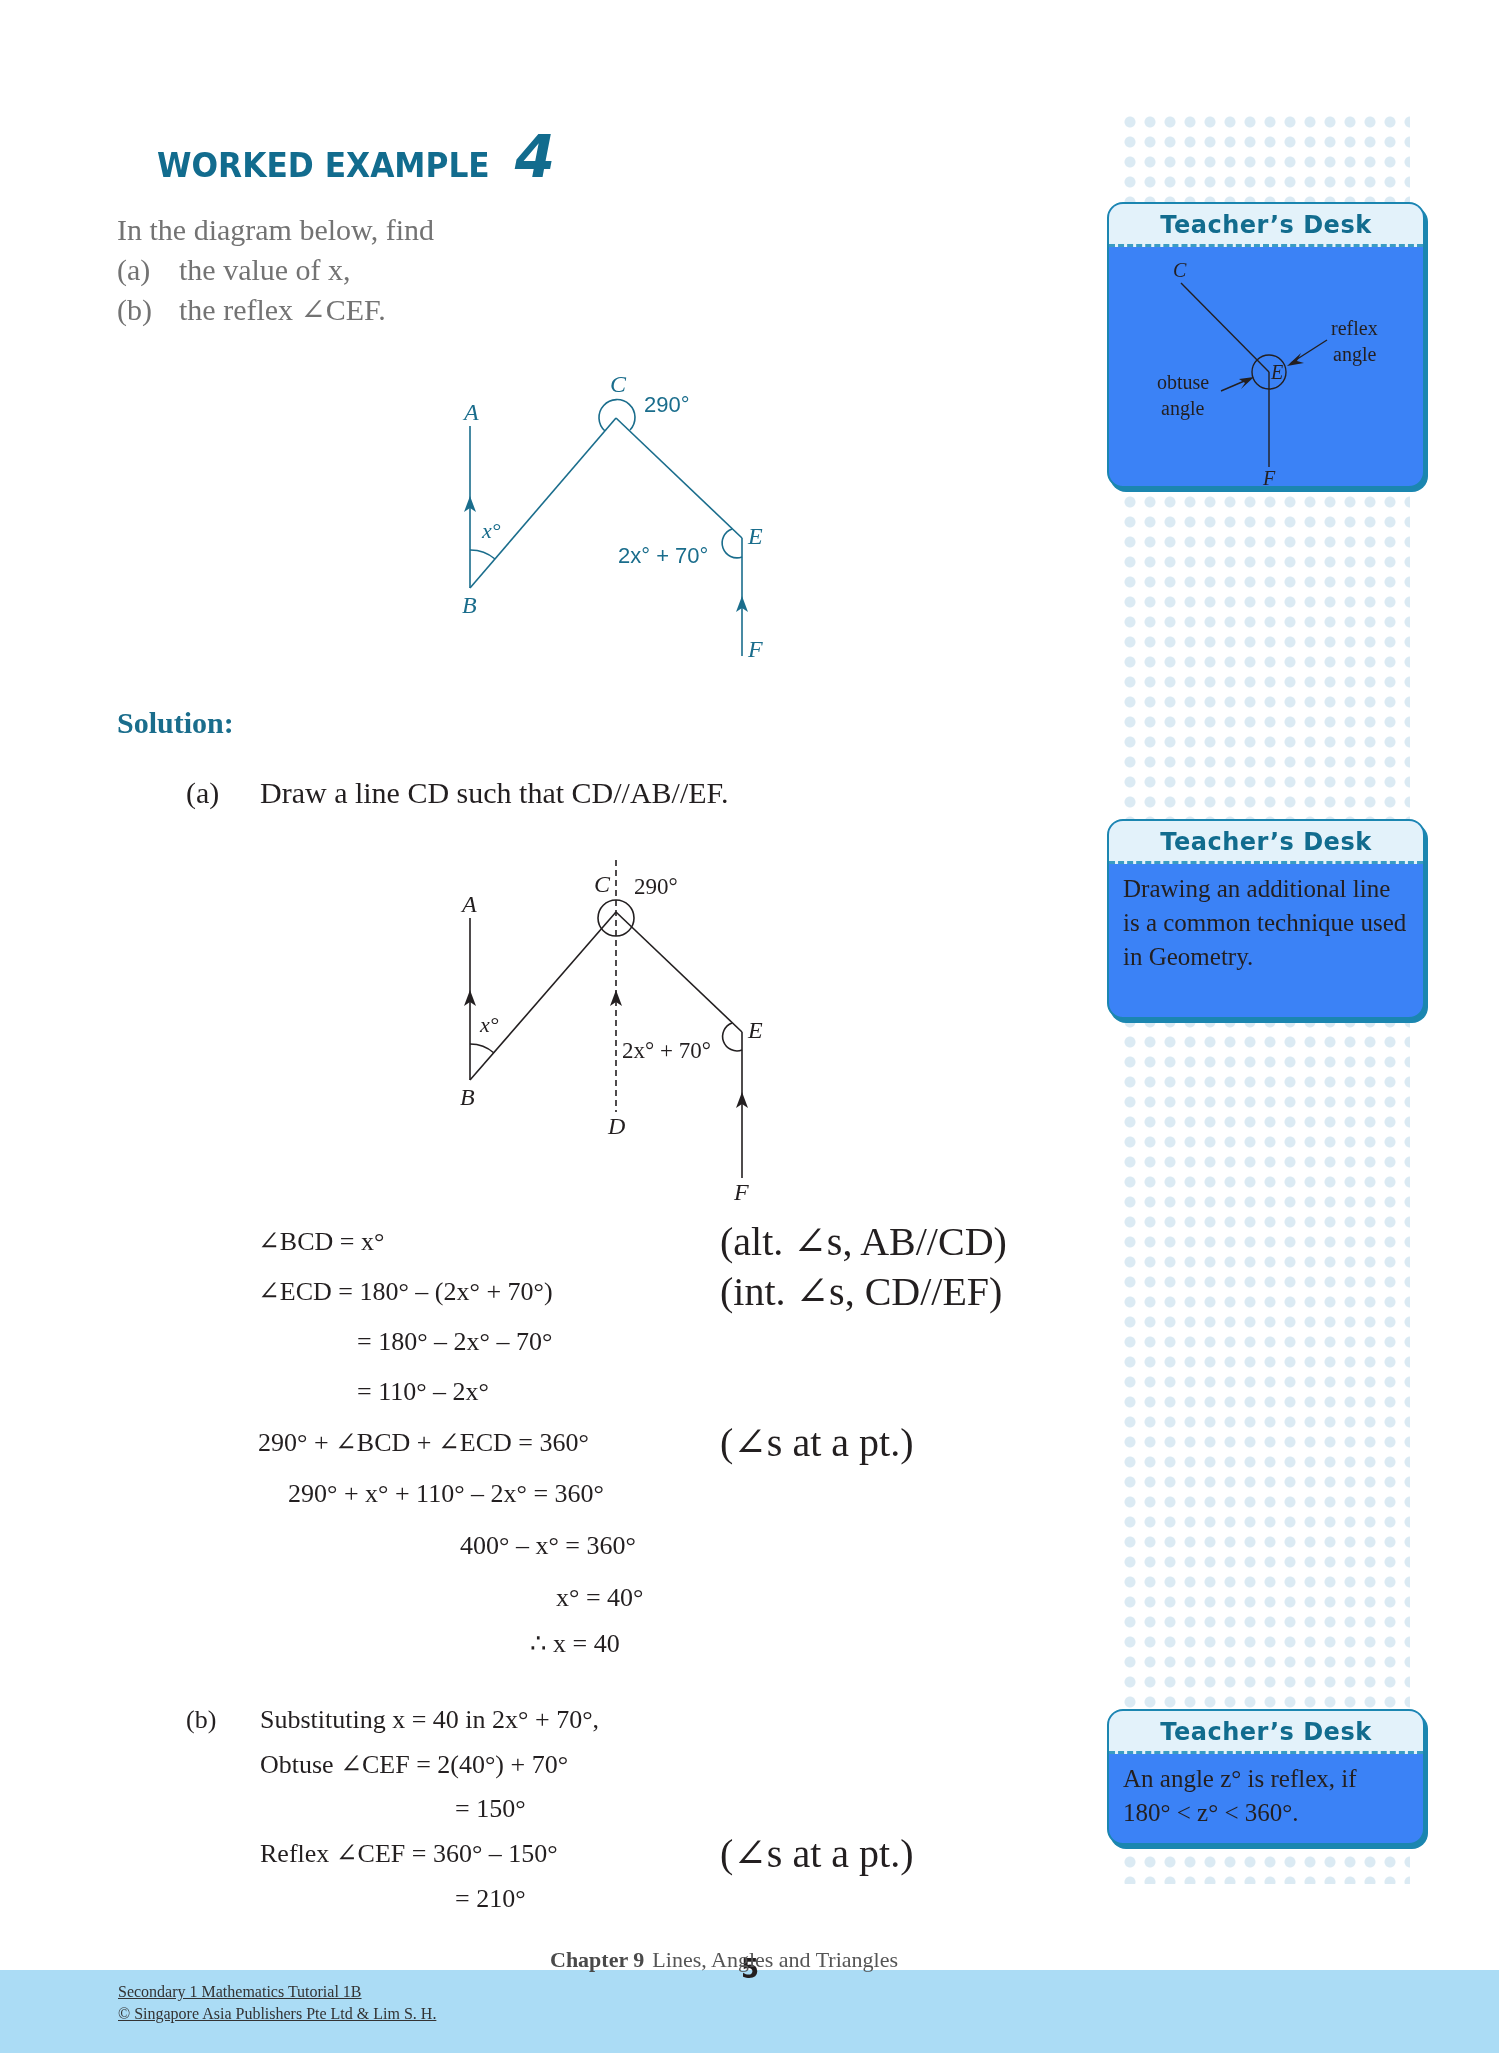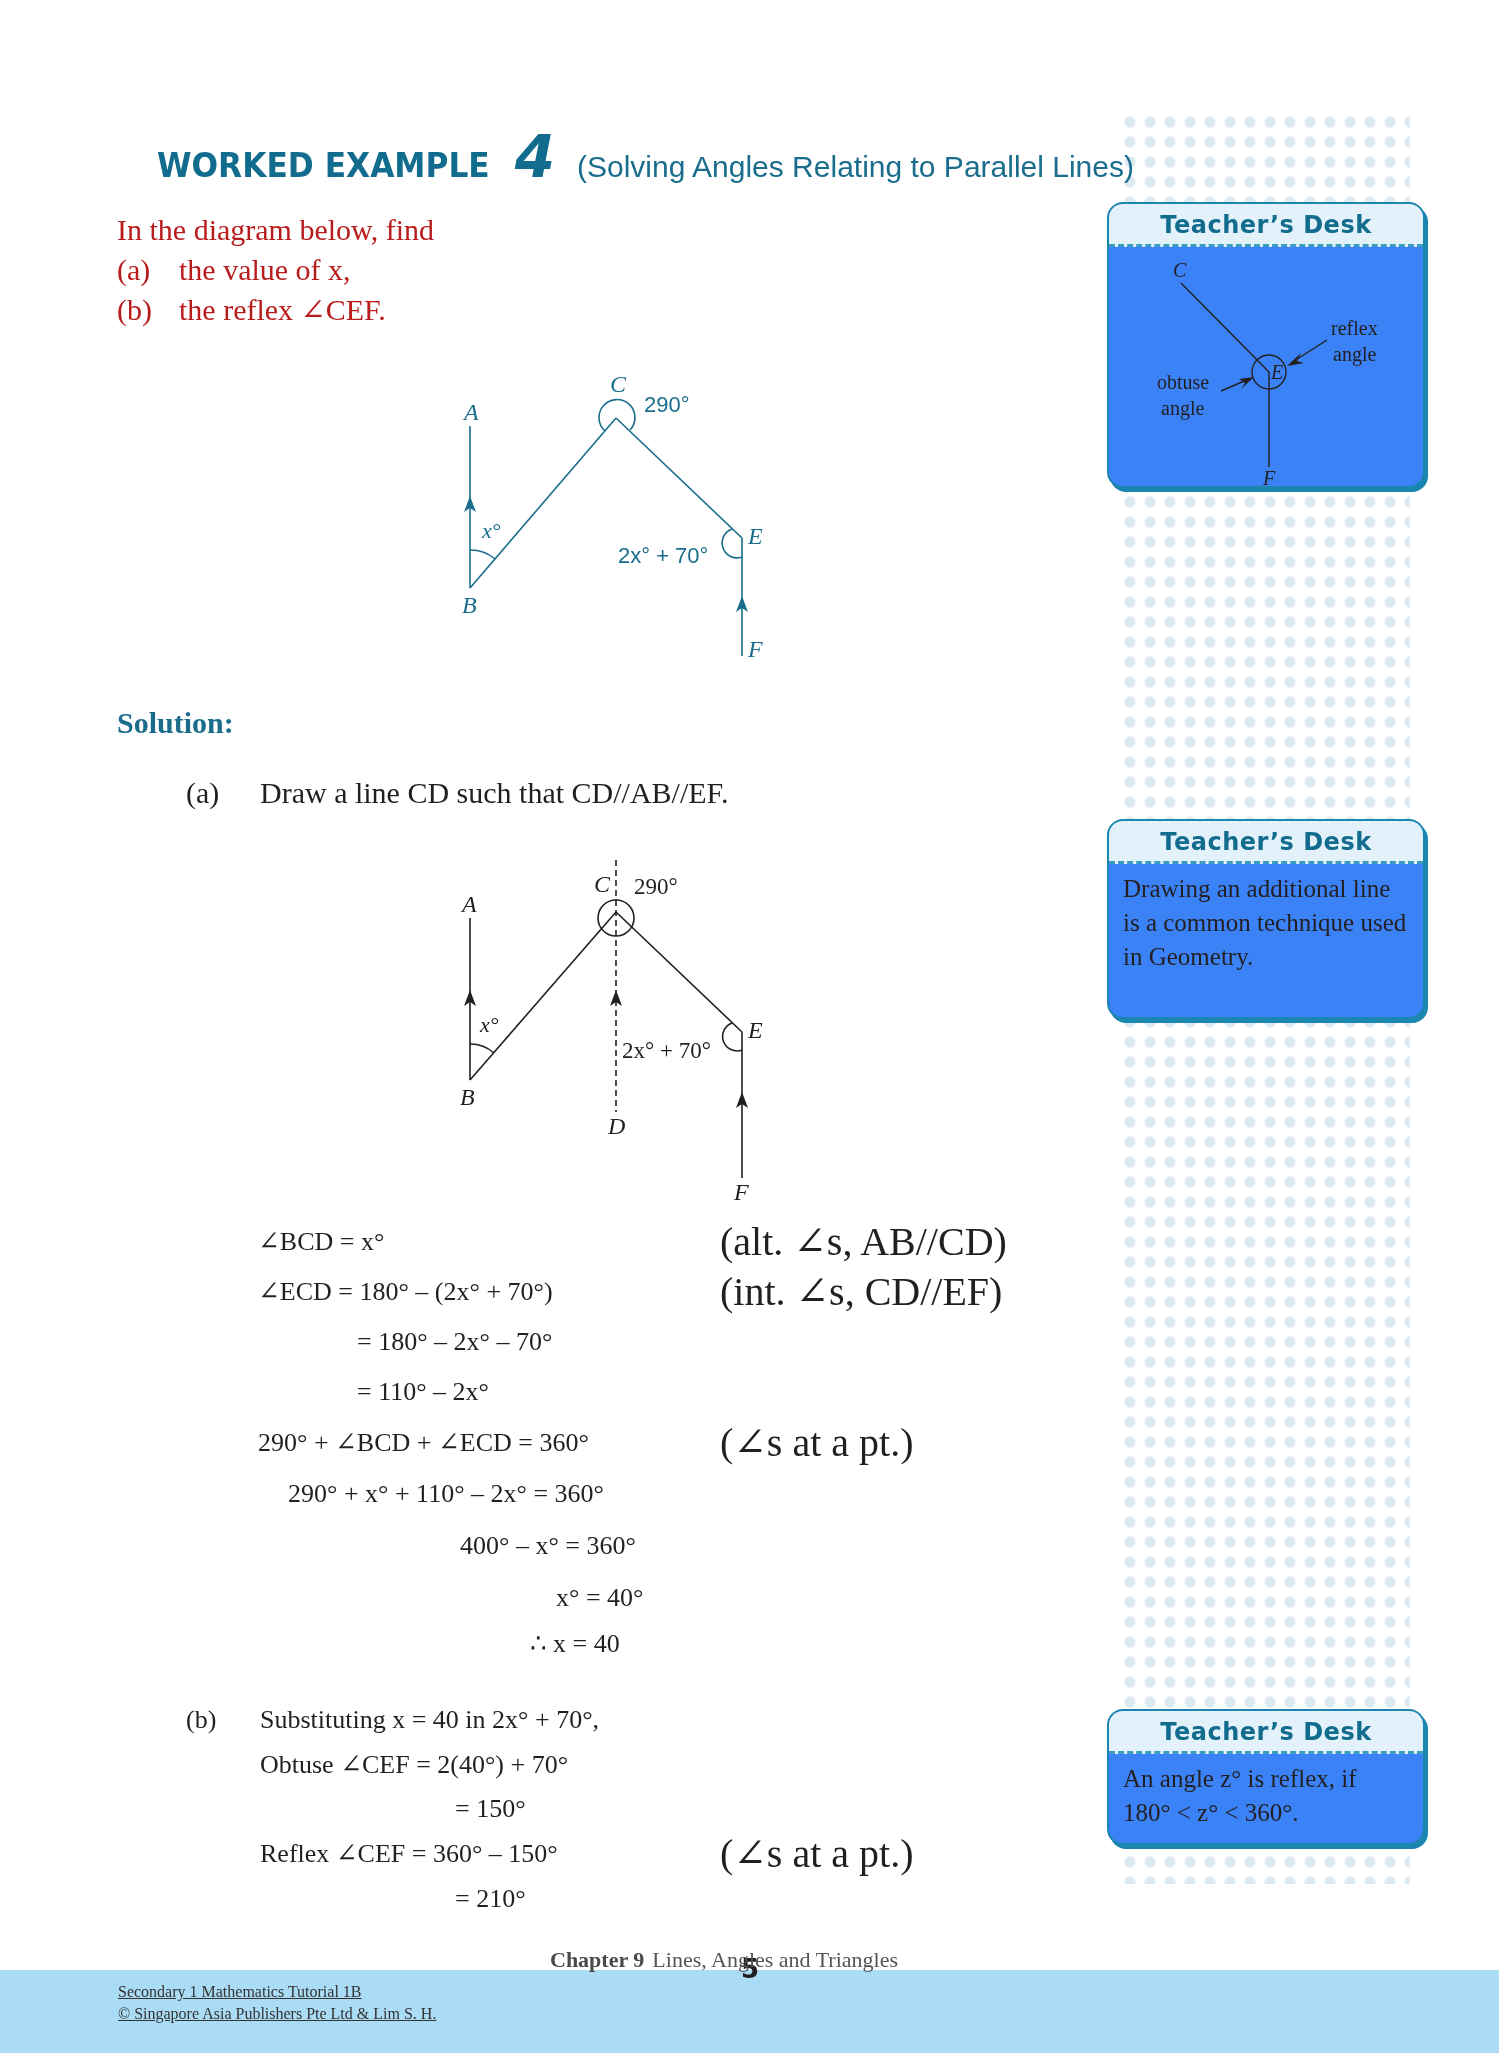--- a/index.html
+++ b/index.html
@@ -19,21 +19,21 @@
   .we-label {
     font-family: "DejaVu Sans", sans-serif; font-weight: bold; font-size: 34px;
     color: #126c8e; letter-spacing: 0px; transform: scaleX(0.92); transform-origin: left;
     display: inline-block; font-style: normal;
   }
   .we-num {
     font-family: "DejaVu Sans", sans-serif; font-weight: bold; font-style: italic;
     font-size: 58px; color: #126c8e; margin-left: -4px; margin-right: 22px; line-height: 1;
   }
   .we-sub { font-family: "Liberation Sans", sans-serif; font-size: 30px; color: #1a6d8c; }
-  .q { position: absolute; left: 117px; top: 210px; font-size: 30px; line-height: 40px; color: #b91c1c; }
+  .q { position: absolute; left: 117px; top: 210px; font-size: 30px; line-height: 40px; color: #737373; }
   .q .row { display: flex; }
   .q .lbl { width: 62px; }
   .diagram { position: absolute; }
   .sol-head { position: absolute; left: 117px; top: 706px; font-size: 30px; font-weight: bold; color: #1a6d8c; }
   .part { position: absolute; font-size: 30px; line-height: 40px; }
   .part .lbl { position: absolute; left: 0; }
   .eq { position: absolute; font-size: 26px; white-space: nowrap; line-height: 40px; }
   .reason { position: absolute; font-size: 40px; white-space: nowrap; line-height: 40px; }
   .td {
     position: absolute; left: 1107px; width: 314px;
@@ -58,21 +58,20 @@
   .foot-chap b { color: #4a4a4a; margin-right: 8px; }
 </style>
 </head>
 <body>
 
 <div class="dots"></div>
 
 <div class="title-row">
   <span class="we-label">WORKED EXAMPLE</span>
   <span class="we-num">4</span>
-  <span class="we-sub">(Solving Angles Relating to Parallel Lines)</span>
 </div>
 
 <div class="q">
   <div>In the diagram below, find</div>
   <div class="row">
     <span class="lbl">(a)</span>
     <span>the value of x,</span>
   </div>
   <div class="row">
     <span class="lbl">(b)</span>

